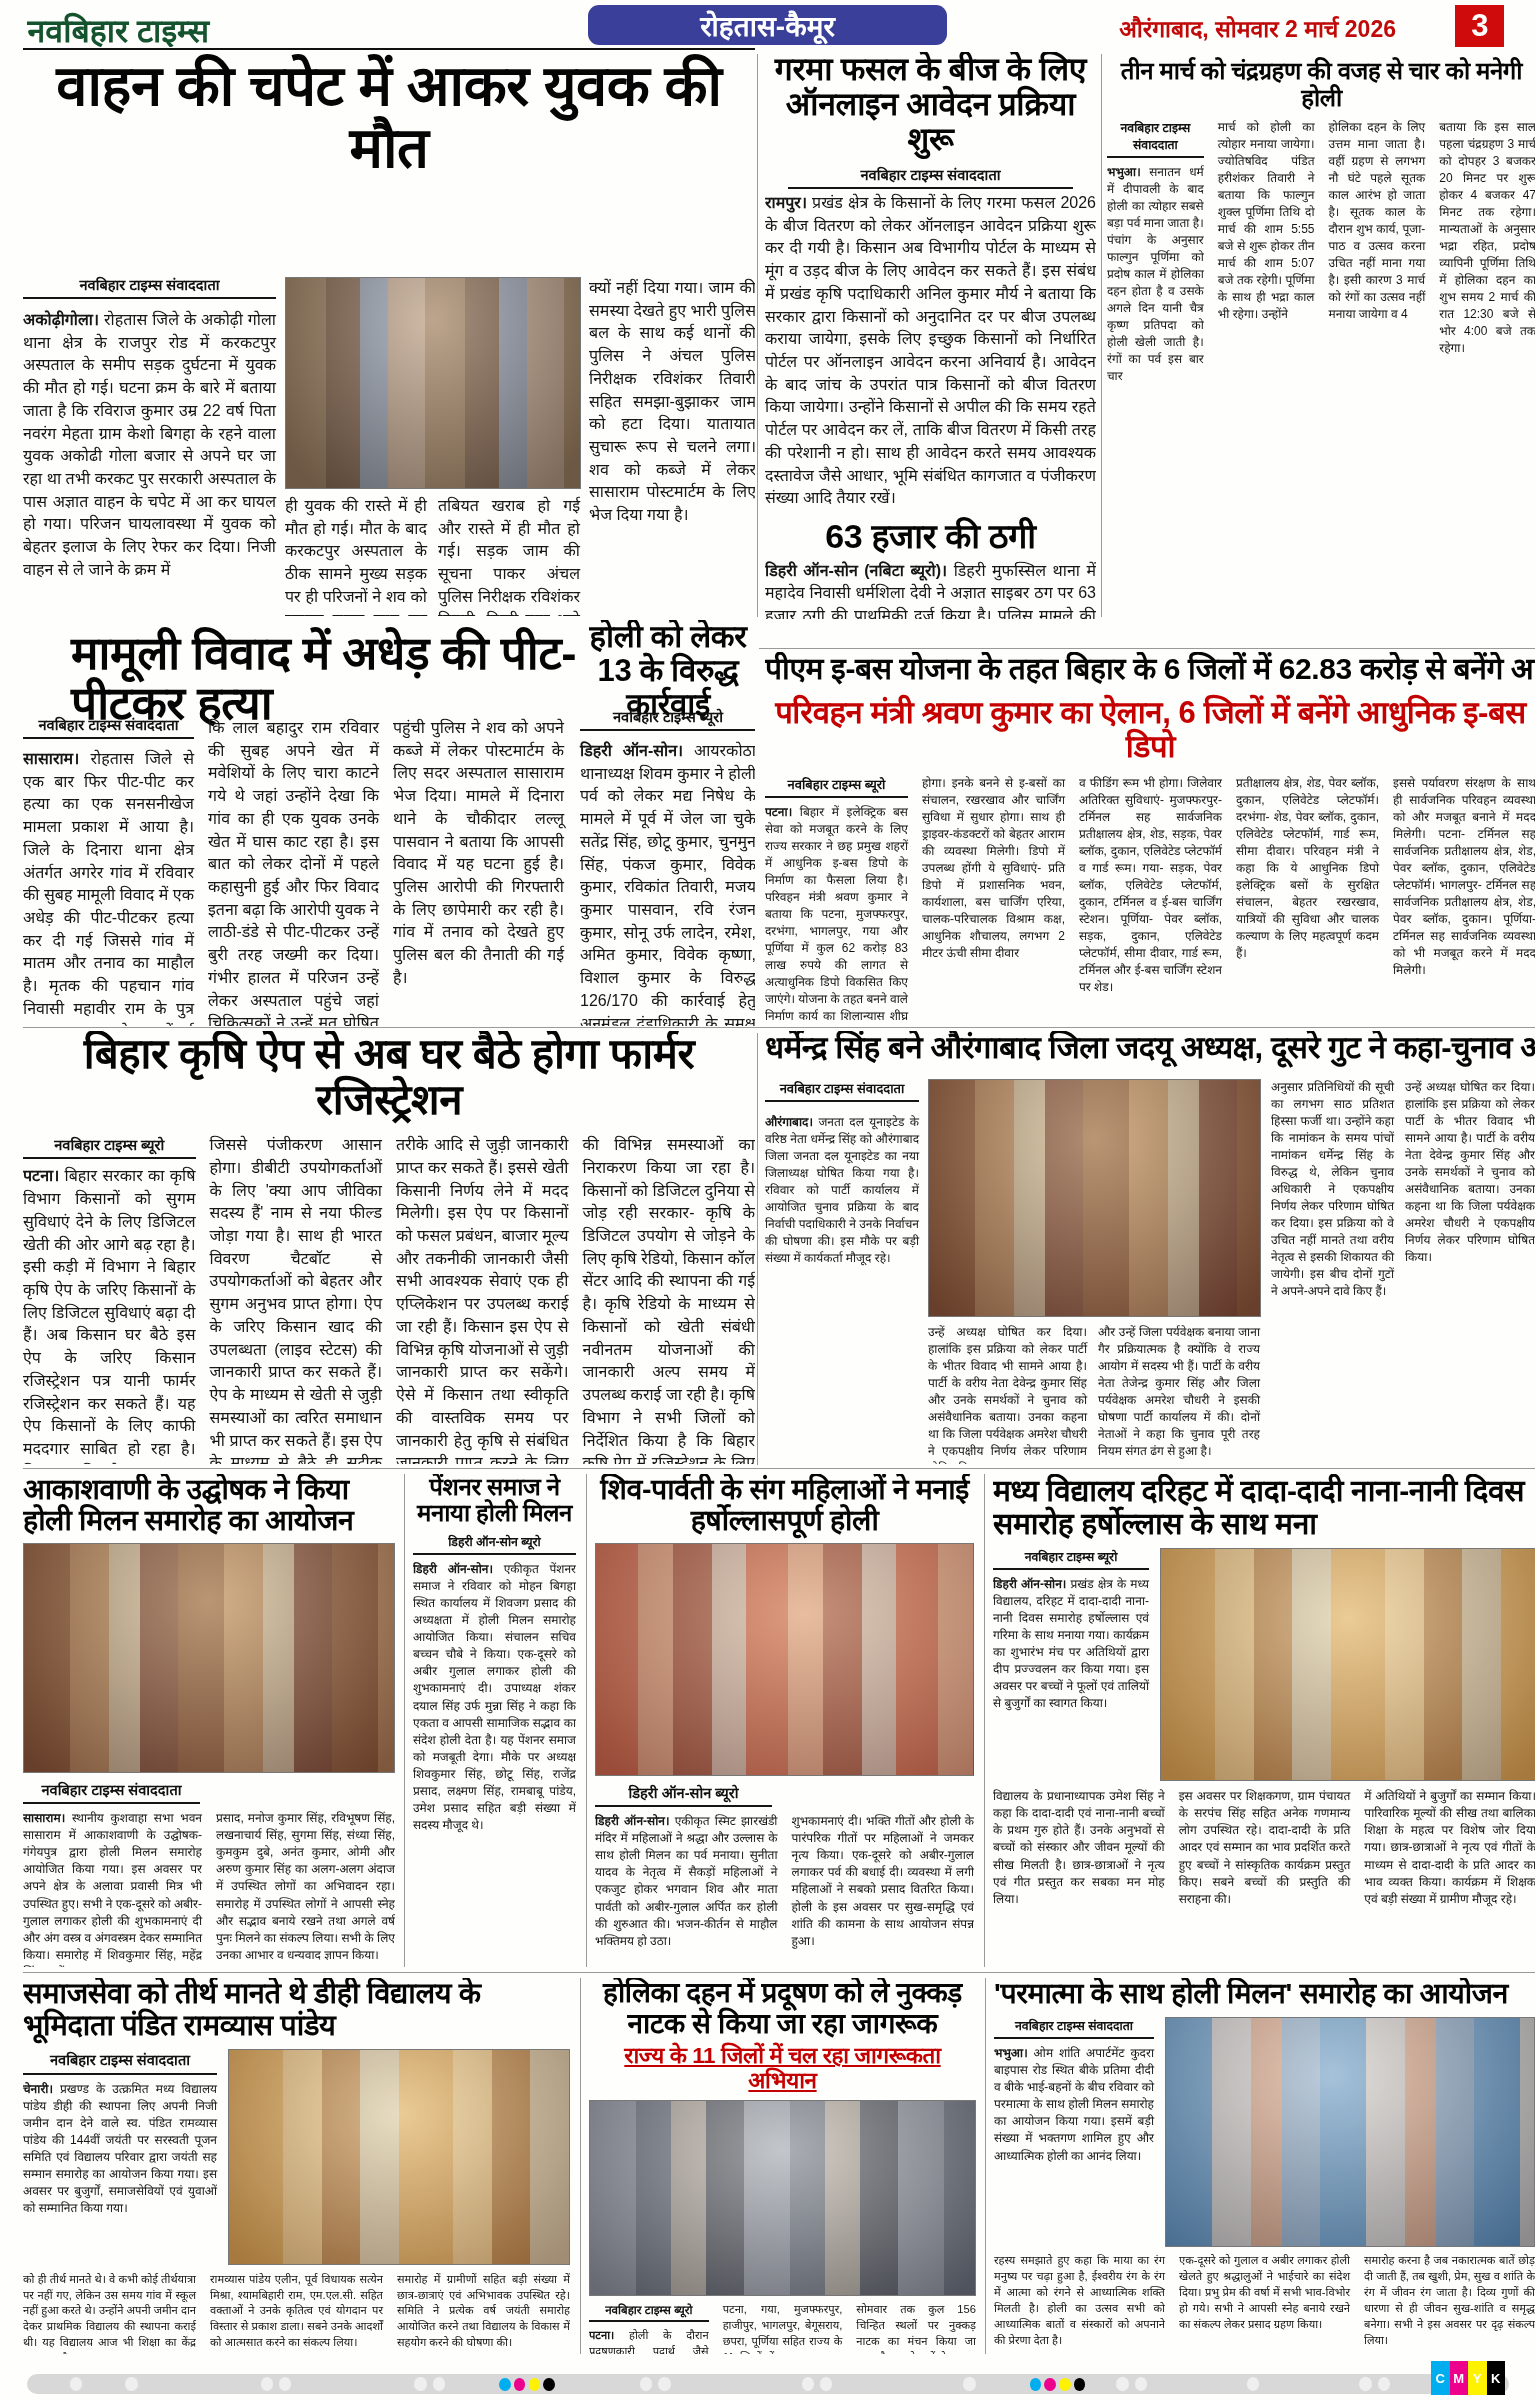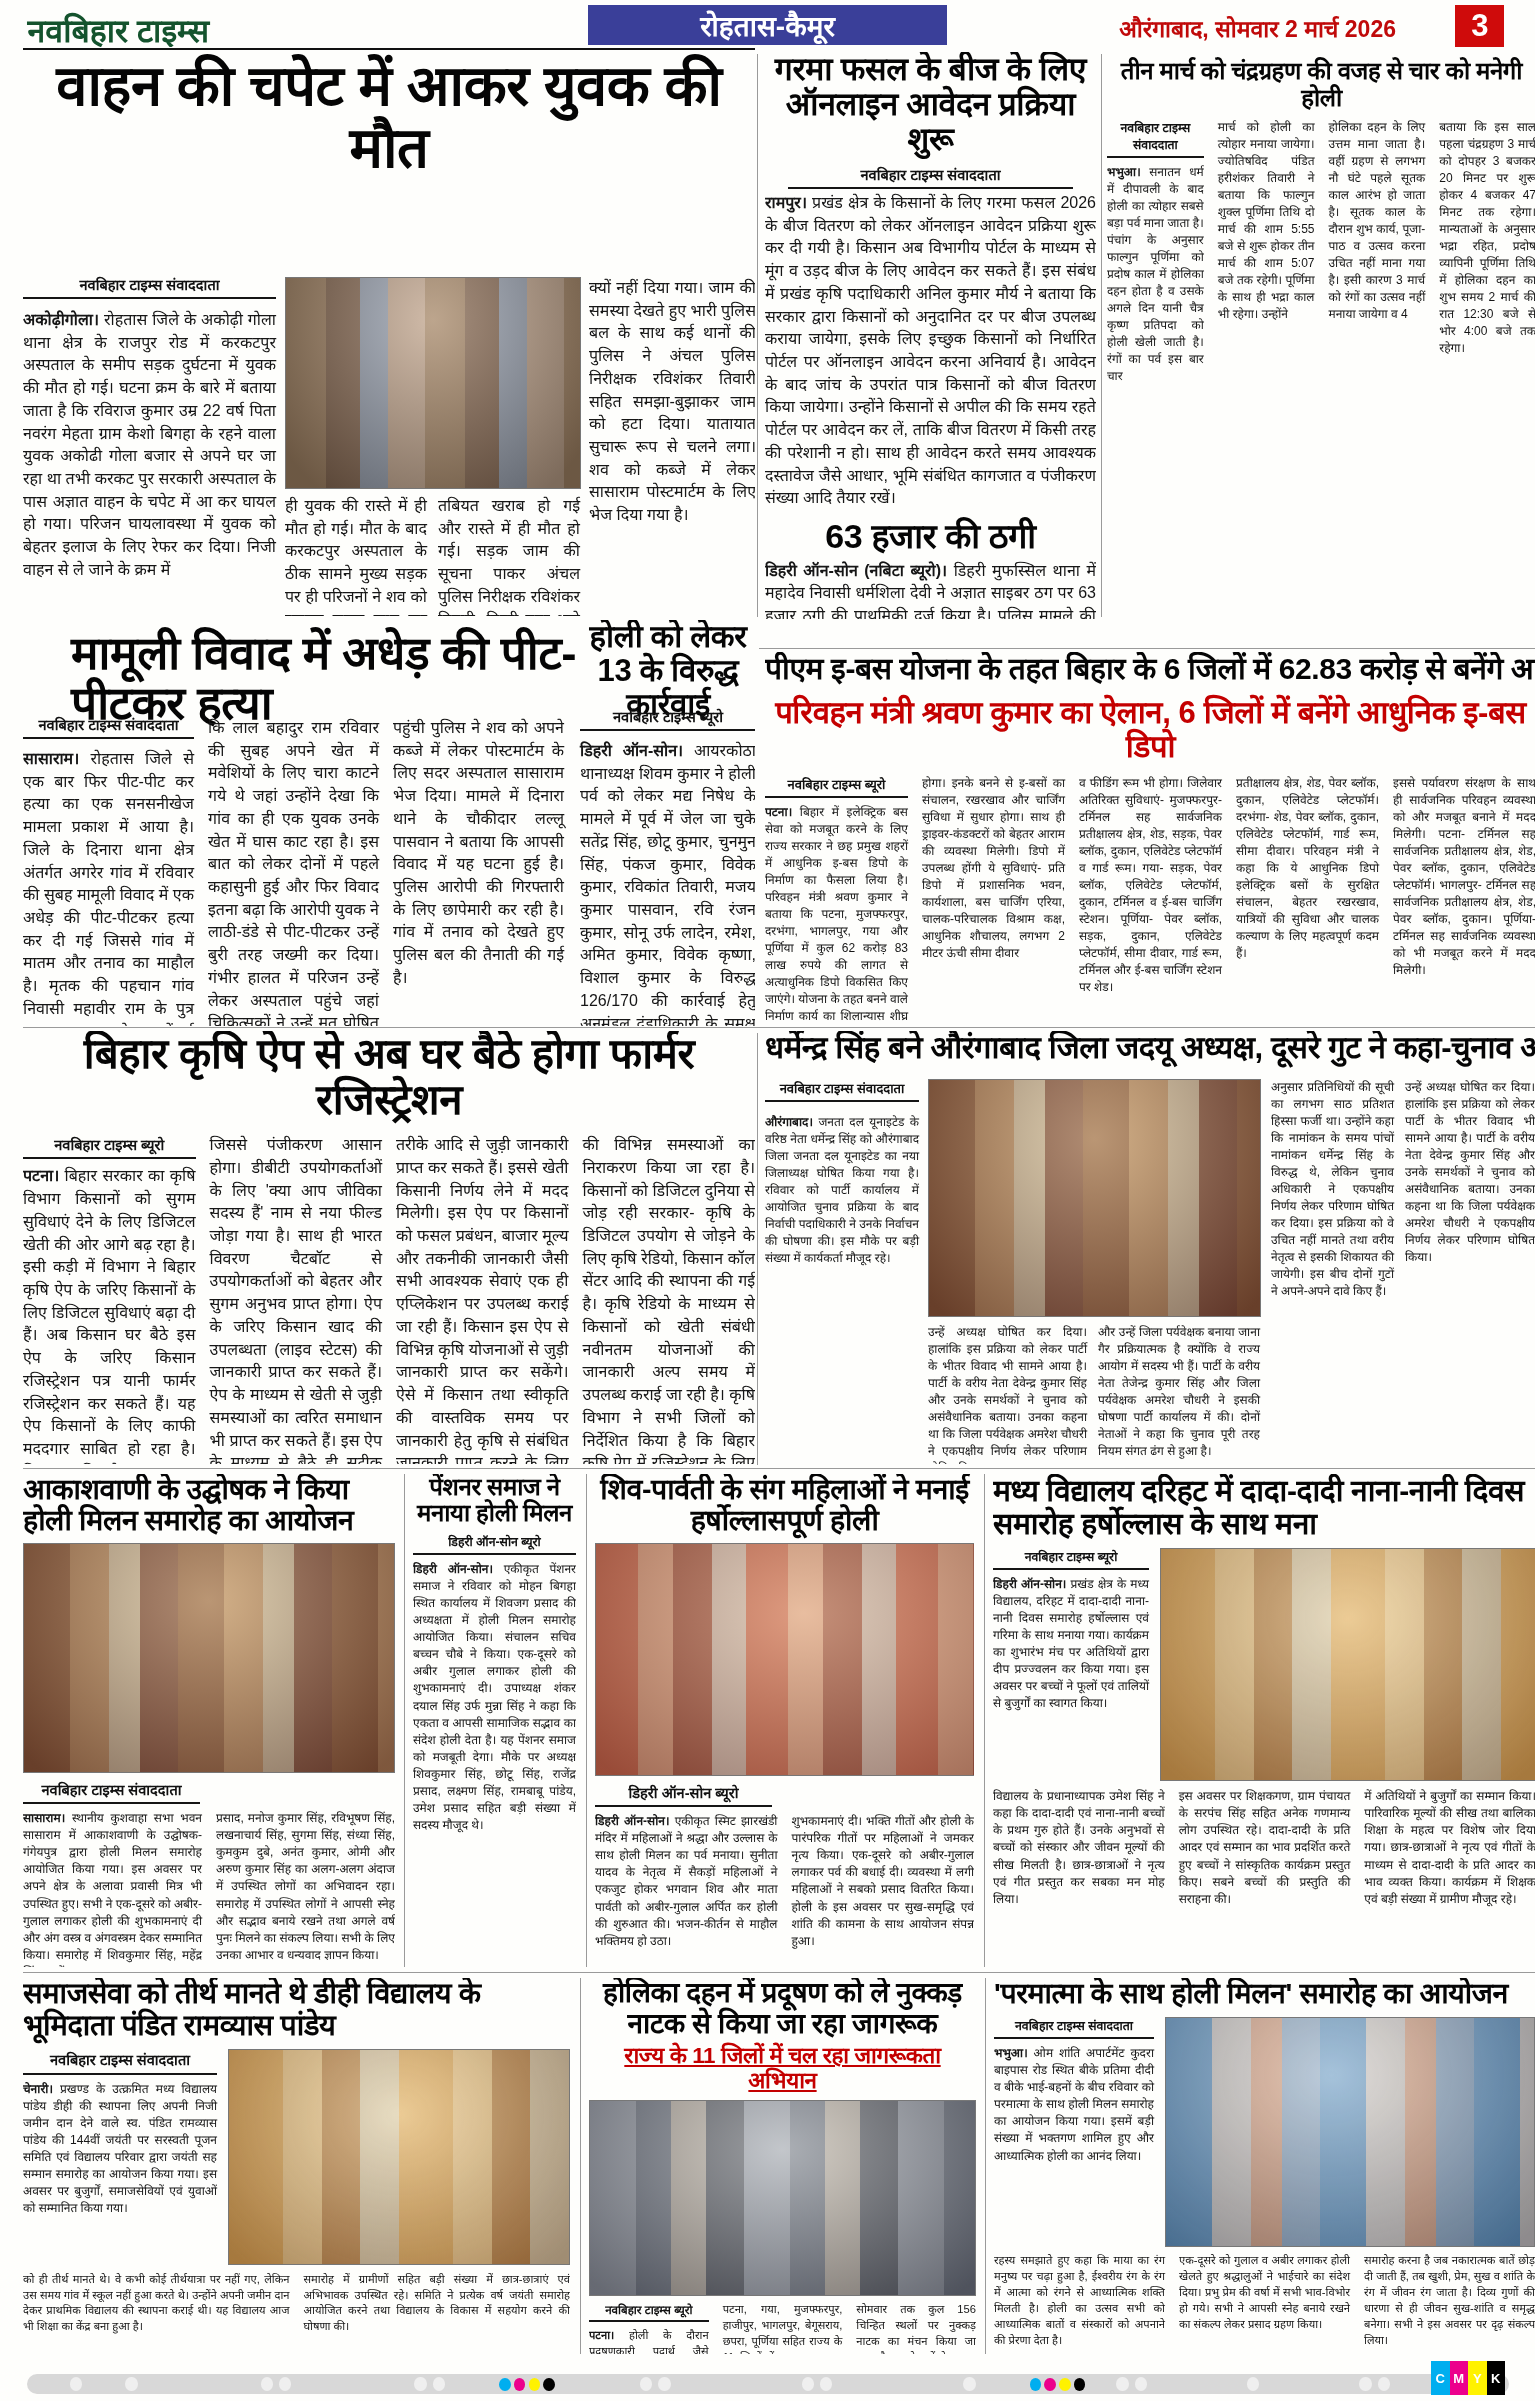--- a/index.html
+++ b/index.html
@@ -2,21 +2,21 @@
 <html lang="hi" style="font-size:12.3px"><head>
 <meta charset="utf-8">
 <style>
   html,body{margin:0;padding:0;background:#ffffff;}
   body{font-family:"Liberation Sans","DejaVu Sans",sans-serif;color:#1c1c1c;}
   .page{position:relative;width:1536px;height:2401px;margin:0 auto;background:#fefefc;overflow:hidden;}
   .sec{position:absolute;overflow:hidden;}
   .abs{position:absolute;}
   h1,h2,h3,p{margin:0;padding:0;}
   .mast-title{font-size:32px;font-weight:800;color:#14532d;letter-spacing:0;}
-  .mast-box{background:#3a3f99;color:#fff;font-size:28px;font-weight:800;display:flex;align-items:center;justify-content:center;}
+  .mast-box{background:#3a3f99;color:#fff;font-size:28px;font-weight:800;display:flex;align-items:center;justify-content:center;border-radius:11px;}
   .mast-date{font-size:23px;font-weight:800;color:#c00a0a;white-space:nowrap;}
   .page-no{background:#cf0b0b;color:#fff;font-weight:800;font-size:31px;display:flex;align-items:center;justify-content:center;}
   .rule-h{position:absolute;background:#111;height:2.3px;}
   .rule-thin{position:absolute;background:#9a9a9a;height:0.8px;}
   .rule-v{position:absolute;background:#9a9a9a;width:0.8px;}
   .hl{font-weight:800;color:#050505;line-height:1.1;letter-spacing:-0.4px;}
   .hl-c{text-align:center;}
   .red{color:#c40000;}
   .byline{font-weight:800;font-size:14.6px;text-align:center;border-bottom:2.3px solid #151515;padding-bottom:3.1px;margin-bottom:6.2px;color:#111;}
   .body-t{font-size:16px;line-height:1.42;text-align:justify;color:#161616;}
@@ -244,20 +244,23 @@
         <div class="byline">नवबिहार टाइम्स संवाददाता</div>
         <p class="body-t sm"><b>चेनारी।</b> <span>प्रखण्ड के उत्क्रमित मध्य विद्यालय पांडेय डीही की स्थापना लिए अपनी निजी जमीन दान देने वाले स्व. पंडित रामव्यास पांडेय की 144वीं जयंती पर सरस्वती पूजन समिति एवं विद्यालय परिवार द्वारा जयंती सह सम्मान समारोह का आयोजन किया गया। इस अवसर पर बुजुर्गों, समाजसेवियों एवं युवाओं को सम्मानित किया गया।</span></p>
       </div>
       <div class="photo ph-school" style="flex:1;height:214px;"></div>
     </div>
     <div class="colrow" style="margin-top:6.2px;">
       <div>
           <p class="body-t xs">को ही तीर्थ मानते थे। वे कभी कोई तीर्थयात्रा पर नहीं गए, लेकिन उस समय गांव में स्कूल नहीं हुआ करते थे। उन्होंने अपनी जमीन दान देकर प्राथमिक विद्यालय की स्थापना कराई थी। यह विद्यालय आज भी शिक्षा का केंद्र बना हुआ है।</p>
         </div>
       <div>
+          <p class="body-t xs">रामव्यास पांडेय एलीन, पूर्व विधायक सत्येन मिश्रा, श्यामबिहारी राम, एम.एल.सी. सहित वक्ताओं ने उनके कृतित्व एवं योगदान पर विस्तार से प्रकाश डाला। सबने उनके आदर्शों को आत्मसात करने का संकल्प लिया।</p>
+        </div>
+      <div>
           <p class="body-t xs">समारोह में ग्रामीणों सहित बड़ी संख्या में छात्र-छात्राएं एवं अभिभावक उपस्थित रहे। समिति ने प्रत्येक वर्ष जयंती समारोह आयोजित करने तथा विद्यालय के विकास में सहयोग करने की घोषणा की।</p>
         </div>
     </div>
   </section>
 
   <section class="sec" style="left:589px;top:1978px;width:387px;height:376px;">
     <h1 class="hl hl-c" style="font-size:28px;">होलिका दहन में प्रदूषण को ले नुक्कड़ नाटक से किया जा रहा जागरूक</h1>
     <h2 class="hl red hl-c" style="font-size:22.4px;margin-top:4.6px;text-decoration:underline;">राज्य के 11 जिलों में चल रहा जागरूकता अभियान</h2>
     <div class="photo ph-street" style="margin-top:6.2px;width:385px;height:194px;"></div>
     <div class="colrow" style="margin-top:6.2px;">

